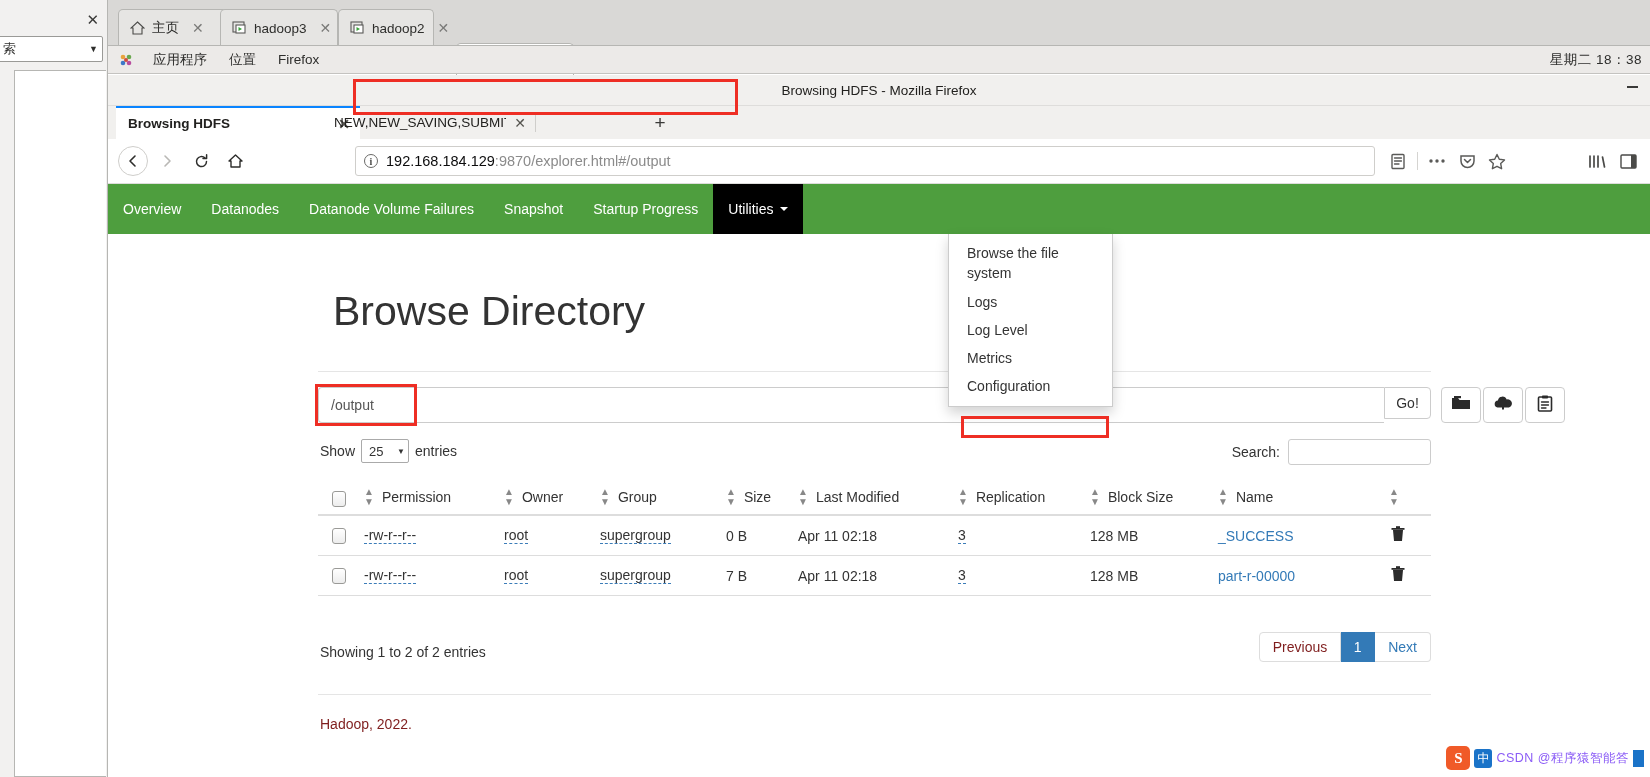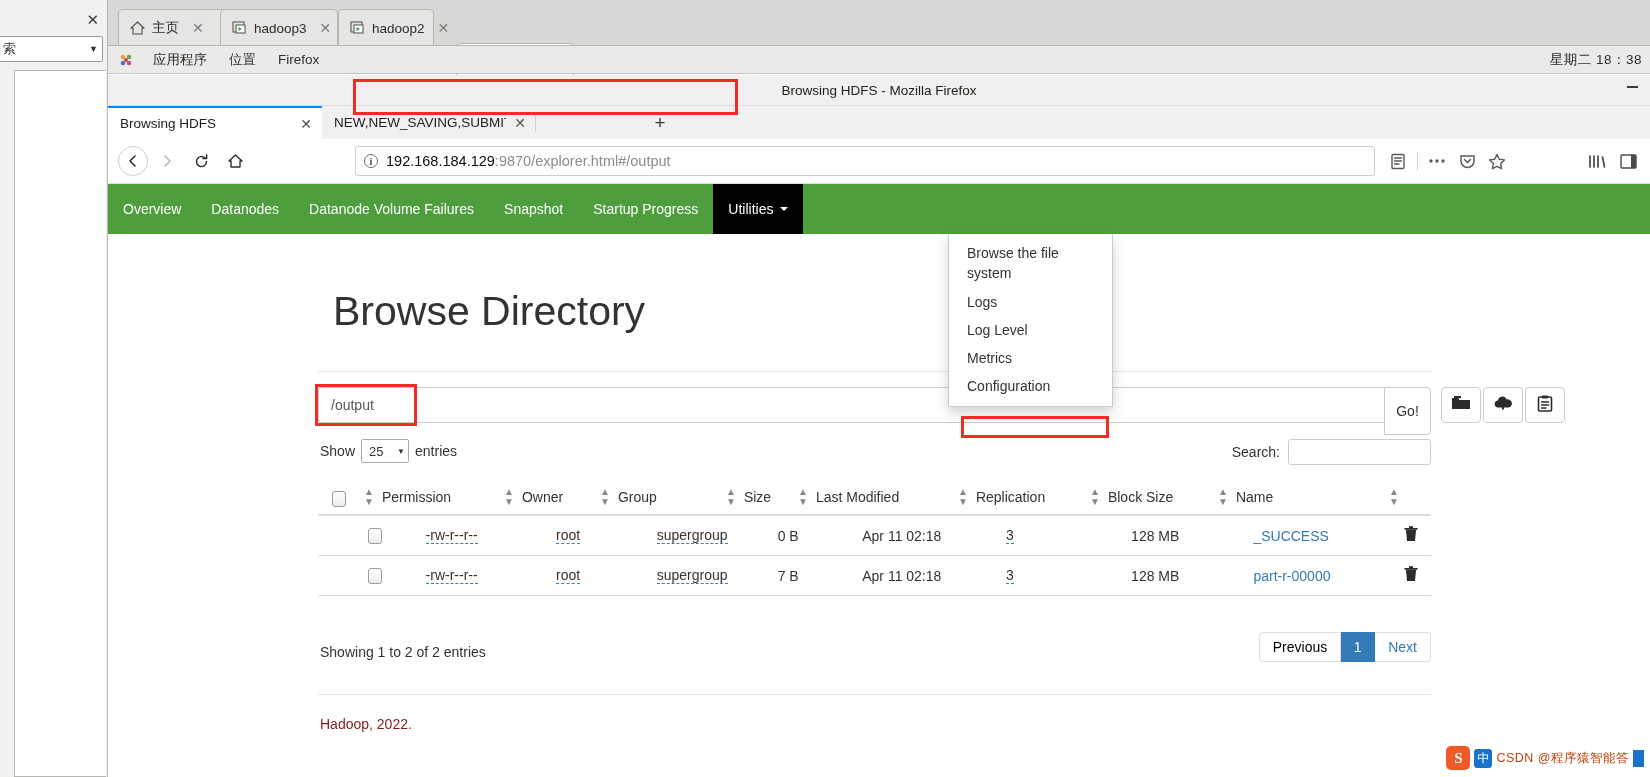--- a/index.html
+++ b/index.html
@@ -185,21 +185,21 @@
 
   
   #pathgroup { position: absolute; left: 210px; top: 153px; width: 1113px; height: 36px; display: flex; }
   #pathinput {
     flex: 1 1 auto; height: 36px; border: 1px solid #cccccc; border-right: none;
     border-radius: 4px 0 0 4px; background: #ffffff;
     display: flex; align-items: center; padding: 0 12px;
     font-size: 14px; color: #555555;
   }
   #gobtn {
-    width: 47px; height: 48px; border: 1px solid #cccccc; border-radius: 0 4px 4px 0;
+    width: 47px; height: 32px; border: 1px solid #cccccc; border-radius: 0 4px 4px 0;
     background: #ffffff; display: flex; align-items: center; justify-content: center;
     font-size: 14px; color: #333333;
   }
   #path-highlight {
     position: absolute; left: 207px; top: 150px; width: 102px; height: 42px;
     border: 3px solid #ee2e24; pointer-events: none; z-index: 12;
   }
   .iconbtn {
     position: absolute; top: 153px; width: 40px; height: 36px;
     border: 1px solid #cccccc; border-radius: 4px; background: #ffffff;
@@ -216,21 +216,21 @@
   #showsel .sarr { font-size: 8px; color: #333; }
   #searchrow { position: absolute; right: 219px; top: 205px; display: flex; align-items: center; font-size: 14px; color: #333333; gap: 8px; }
   #searchinput { width: 143px; height: 26px; border: 1px solid #cccccc; border-radius: 3px; background: #ffffff; }
 
   
   #table { position: absolute; left: 210px; top: 244px; width: 1113px; font-size: 14px; color: #333333; }
   #table .thead { display: flex; align-items: flex-end; height: 38px; border-bottom: 2px solid #dddddd; }
   #table .th { display: flex; align-items: center; gap: 0; padding-bottom: 7px; position: relative; }
   #table .sorticon { font-size: 10px; color: #888888; line-height: 1; margin-right: 9px; letter-spacing: -1px; }
   .trow { display: flex; align-items: center; height: 40px; border-bottom: 1px solid #dddddd; }
-  .cell { display: flex; align-items: flex-start; margin-left: 36px; }
+  .cell { display: flex; align-items: flex-start; }
   .dotted { border-bottom: 1px dashed #3b7cb8; color: #333333; }
   .link { color: #337ab7; }
   .cb { width: 14px; height: 16px; border: 1px solid #9a9a97; border-radius: 3px; background: linear-gradient(#ffffff,#ededed); }
 
   
   .c-cb    { width: 46px; justify-content: flex-start; padding-left: 14px; }
   .c-perm  { width: 140px; }
   .c-owner { width: 96px; }
   .c-group { width: 126px; }
   .c-size  { width: 72px; }
@@ -240,21 +240,21 @@
   .c-name  { width: 150px; }
   .c-trash { width: 60px; justify-content: center; }
 
   #showing { position: absolute; left: 212px; top: 410px; font-size: 14px; color: #333333; }
   #pager { position: absolute; right: 219px; top: 398px; display: flex; }
   .pg {
     height: 30px; display: flex; align-items: center; justify-content: center;
     border: 1px solid #dddddd; background: #ffffff; color: #337ab7; font-size: 14px;
     padding: 0 13px;
   }
-  .pg.disabled { color: #000000; margin-left: 24px; }
+  .pg.disabled { color: #7f1d1d; margin-left: 24px; }
   .pg.active { background: #337ab7; border-color: #337ab7; color: #ffffff; width: 34px; padding: 0; }
   .pg.first { border-radius: 4px 0 0 4px; }
   .pg.last { border-radius: 0 4px 4px 0; border-left: none; }
   .pg.mid { border-left: none; }
 
   #hr-bottom { position: absolute; left: 210px; top: 460px; width: 1113px; height: 1px; background: #e5e5e5; }
   #footer { position: absolute; left: 212px; top: 482px; font-size: 14px; color: #7f1d1d; }
 
   
   #watermark {
@@ -262,21 +262,21 @@
     display: flex; align-items: center; gap: 4px;
     font-size: 13px; color: #3a3a3a;
   }
   #wm-s {
     width: 24px; height: 24px; border-radius: 5px; background: #f05a28;
     display: flex; align-items: center; justify-content: center;
     color: #ffffff; font-weight: bold; font-size: 15px;
     font-family: "Liberation Serif", serif;
   }
   .wm-badge { background:#1a73c8; color:#fff; border-radius:3px; padding:1px 3px; font-size:12px; }
-  #wm-csdn { color: #c2410c; font-size: 12.5px; letter-spacing: 0.5px; }
+  #wm-csdn { color: #8b5cf6; font-size: 12.5px; letter-spacing: 0.5px; }
   #wm-blue { width: 11px; height: 17px; background: #1a73c8; }
 </style>
 </head>
 <body>
 
 <div id="left-strip">
   <div id="left-close">✕</div>
   <div id="left-combo">
     <span>索</span>
     <span class="arr">▼</span>
@@ -353,21 +353,21 @@
 </div>
 
 <div id="ff-window">
 
   <div id="ff-titlebar">
     <span>Browsing HDFS - Mozilla Firefox</span>
     <span id="ff-min"></span>
   </div>
 
   <div id="ff-tabstrip">
-    <div class="fftab active" style="left:0px;width:214px;">
+    <div class="fftab active" style="left:8px;width:244px;font-weight:bold;">
       <span class="label">Browsing HDFS</span>
       <span class="x">✕</span>
     </div>
     <div class="fftab" style="left:214px;width:214px;">
       <span class="label">NEW,NEW_SAVING,SUBMIT</span>
       <span class="x">✕</span>
       <span class="vsep"></span>
     </div>
     <div id="ff-newtab">+</div>
   </div>

